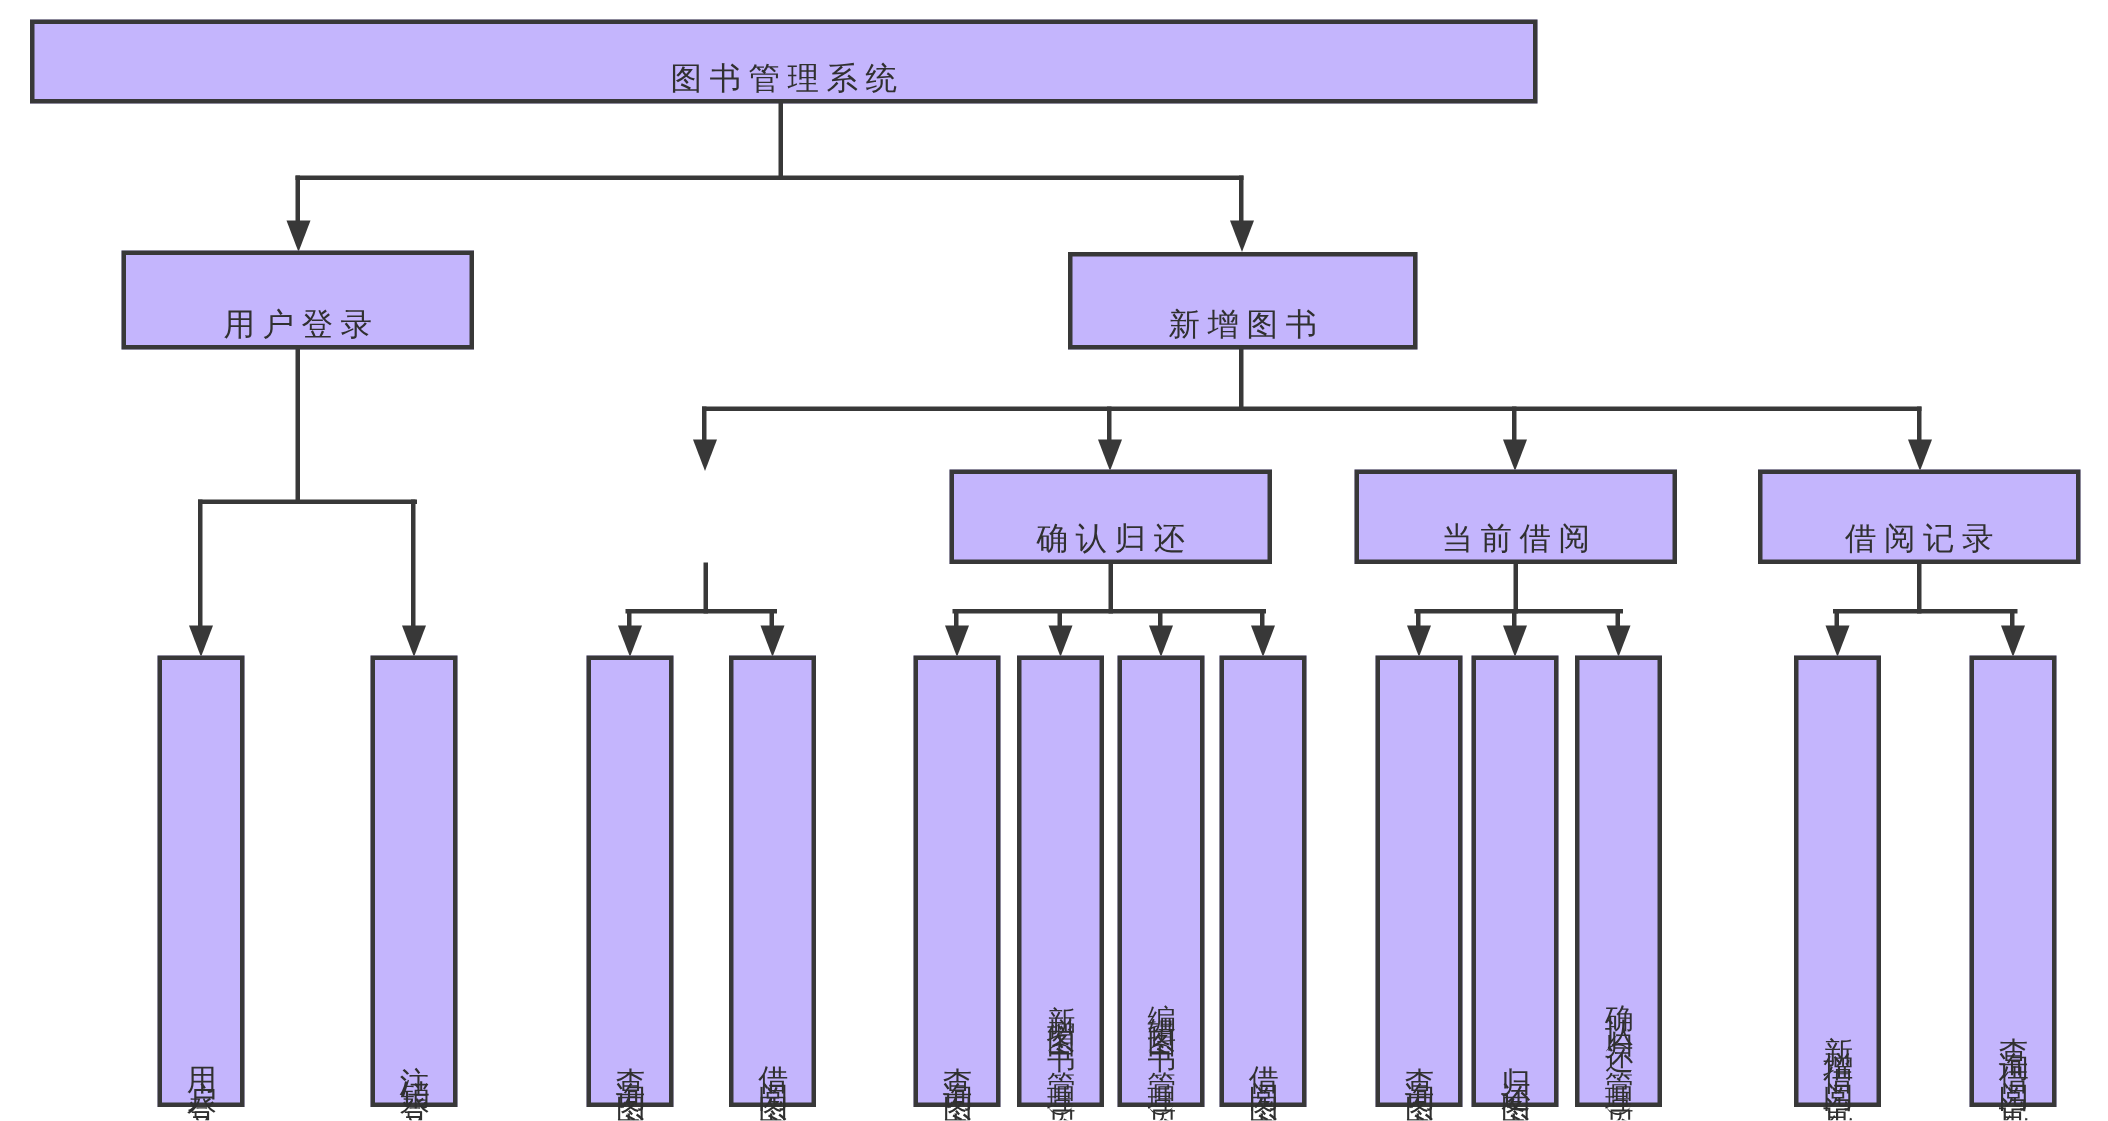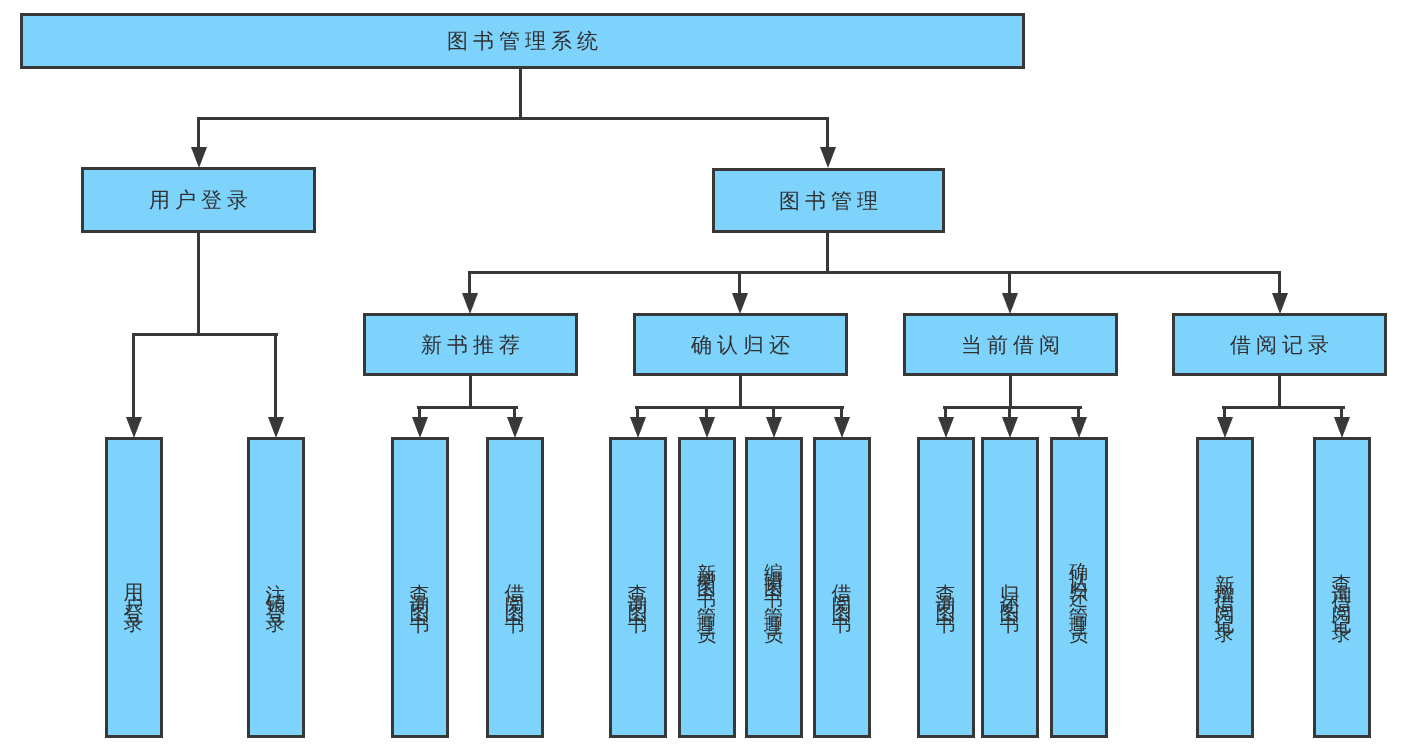--- a/index.html
+++ b/index.html
@@ -11,23 +11,23 @@
     position:relative;
     width:1405px;height:747px;
     background:#ffffff;
     font-family:"Liberation Sans","DejaVu Sans",sans-serif;
     overflow:hidden;
   }
   .node{
     position:absolute;
     box-sizing:border-box;
     border:3px solid var(--line);
-    background:#7dd3fc;
+    background:#c4b5fd;
     display:flex;
-    align-items:center;
+    align-items:flex-end;
     justify-content:center;
     color:var(--text);
   }
   .hlabel{
     font-size:21px;
     letter-spacing:5px;
     white-space:nowrap;
     text-indent:5px;
   }
   .vbox{ }
@@ -73,44 +73,41 @@
   <div class="hline" style="left:197px;top:117px;width:632px;"></div>
   <div class="vline" style="left:197px;top:117px;height:33px;"></div>
   <div class="arrow" style="left:191px;top:147px;"></div>
   <div class="vline" style="left:826px;top:117px;height:33px;"></div>
   <div class="arrow" style="left:820px;top:147px;"></div>
 
   <div class="node" style="left:81px;top:167px;width:235px;height:66px;">
     <span class="hlabel">用户登录</span>
   </div>
   <div class="node" style="left:712px;top:168px;width:233px;height:65px;">
-    <span class="hlabel">图书管理</span>
+    <span class="hlabel">新增图书</span>
   </div>
 
   <div class="vline" style="left:197px;top:232px;height:103px;"></div>
   <div class="hline" style="left:132px;top:333px;width:146px;"></div>
   <div class="vline" style="left:132px;top:333px;height:88px;"></div>
   <div class="arrow" style="left:126px;top:417px;"></div>
   <div class="vline" style="left:274px;top:333px;height:88px;"></div>
   <div class="arrow" style="left:268px;top:417px;"></div>
 
   <div class="vline" style="left:826px;top:232px;height:41px;"></div>
   <div class="hline" style="left:468px;top:271px;width:813px;"></div>
   <div class="vline" style="left:468px;top:271px;height:26px;"></div>
   <div class="arrow" style="left:462px;top:293px;"></div>
   <div class="vline" style="left:738px;top:271px;height:26px;"></div>
   <div class="arrow" style="left:732px;top:293px;"></div>
   <div class="vline" style="left:1008px;top:271px;height:26px;"></div>
   <div class="arrow" style="left:1002px;top:293px;"></div>
   <div class="vline" style="left:1278px;top:271px;height:26px;"></div>
   <div class="arrow" style="left:1272px;top:293px;"></div>
 
-  <div class="node" style="left:363px;top:313px;width:215px;height:63px;">
-    <span class="hlabel">新书推荐</span>
-  </div>
   <div class="node" style="left:633px;top:313px;width:215px;height:63px;">
     <span class="hlabel">确认归还</span>
   </div>
   <div class="node" style="left:1172px;top:313px;width:215px;height:63px;">
     <span class="hlabel">借阅记录</span>
   </div>
   <div class="node" style="left:903px;top:313px;width:215px;height:63px;">
     <span class="hlabel">当前借阅</span>
   </div>
 

